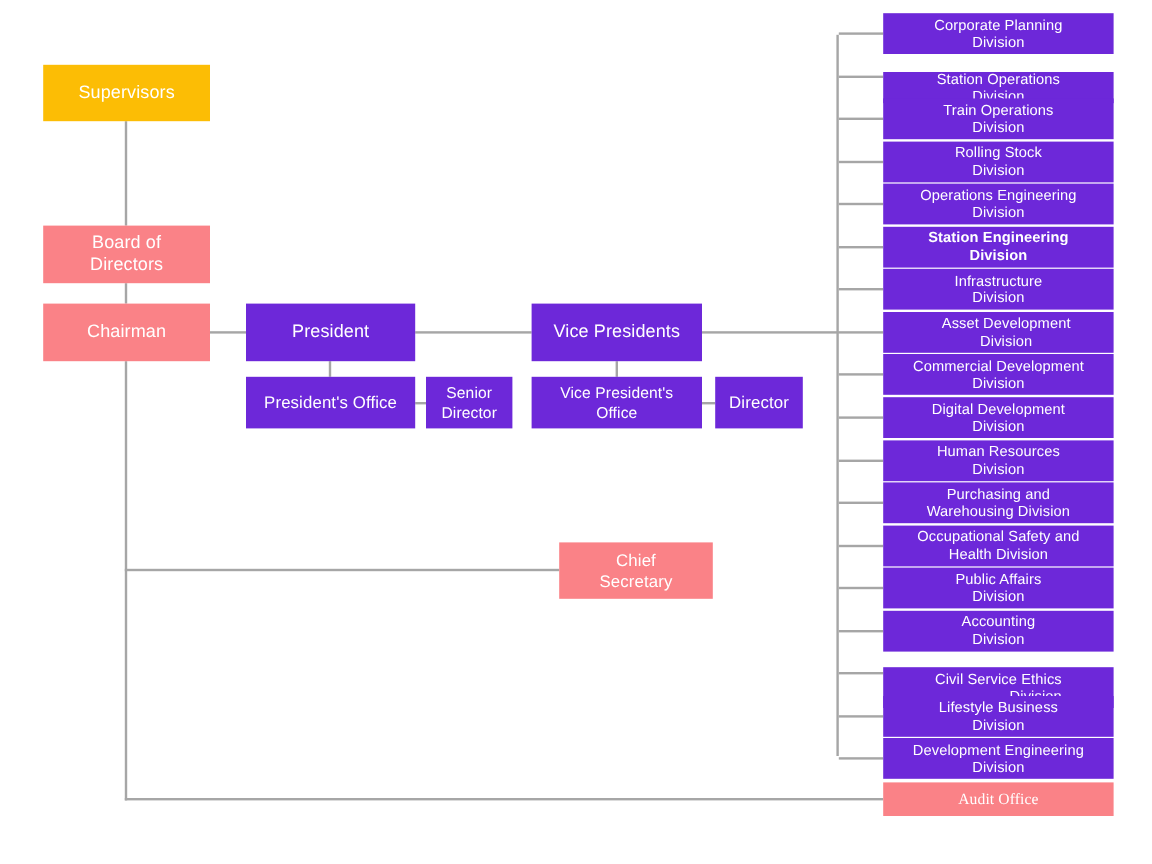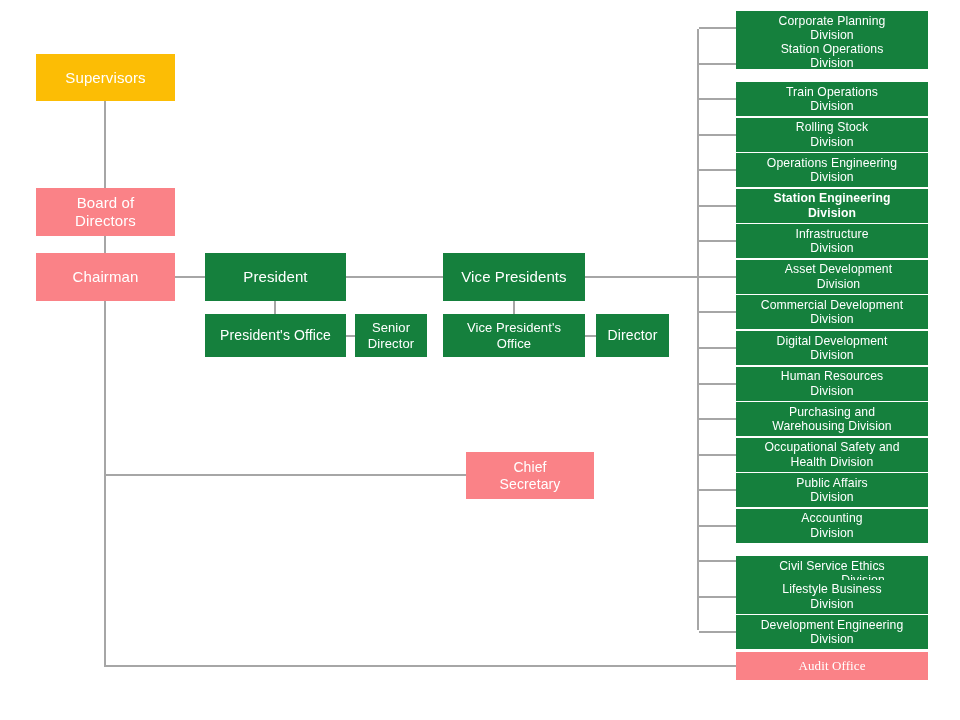--- a/index.html
+++ b/index.html
@@ -17,21 +17,21 @@
     display:flex;
     align-items:center;
     justify-content:center;
     text-align:center;
     color:#ffffff;
     line-height:1.18;
     padding:1px 3px;
     white-space:pre-line;
     letter-spacing:.1px;
   }
-  .blue{background:#15803d;}
+  .blue{background:#6d28d9;}
   .pink{background:#fa8287;}
   .amber{background:#fcbd05;}
 
   .t15{font-size:15px;}
   .t14{font-size:14px;}
   .t13{font-size:13px;}
   .t12{font-size:12.2px;}
 
   .conn{position:absolute;background:#a6a6a6;}
   .h{height:2px;}
@@ -109,21 +109,21 @@
 Office</div>
 
   <div class="node blue t14" style="left:596px;top:314px;width:73px;height:43px;">Director</div>
 
   <div class="node pink t14" style="left:466px;top:452px;width:128px;height:47px;">Chief
 Secretary</div>
 
   <div id="division-column">
       <div class="node blue t12" style="left: 736px; top: 11px; width: 192px; height: 34px;">Corporate Planning
 Division</div>
-      <div class="node blue t12" style="left: 736px; top: 43px; width: 192px; height: 26px;">Station Operations
+      <div class="node blue t12" style="left: 736px; top: 60px; width: 192px; height: 26px;">Station Operations
 Division</div>
       <div class="node blue t12" style="left: 736px; top: 82.1px; width: 192px; height: 34px;">Train Operations
 Division</div>
       <div class="node blue t12" style="left: 736px; top: 117.6px; width: 192px; height: 34px;">Rolling Stock
 Division</div>
       <div class="node blue t12" style="left: 736px; top: 153.2px; width: 192px; height: 34px;">Operations Engineering
 Division</div>
       <div class="node blue t12" style="left: 736px; top: 188.8px; width: 192px; height: 34px; font-weight: bold;">Station Engineering
 Division</div>
       <div class="node blue t12" style="left: 736px; top: 224.3px; width: 192px; height: 34px;">Infrastructure

